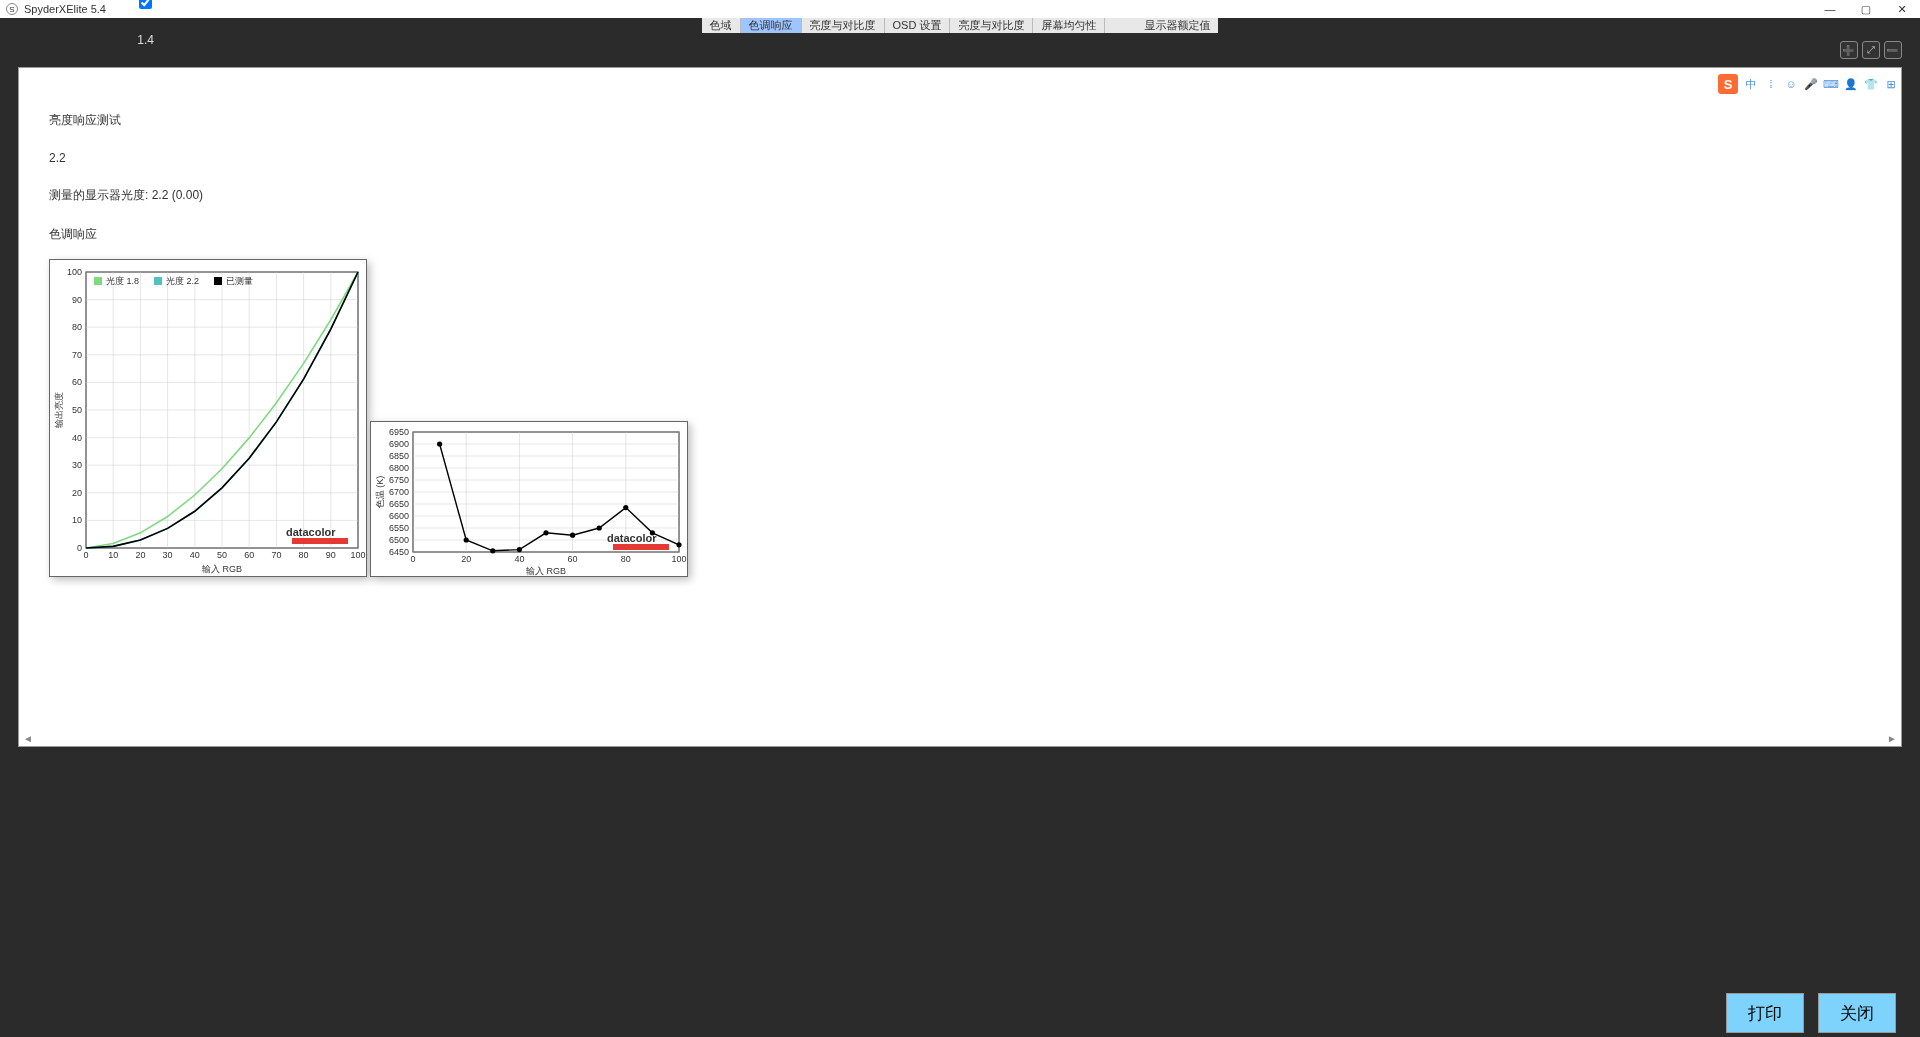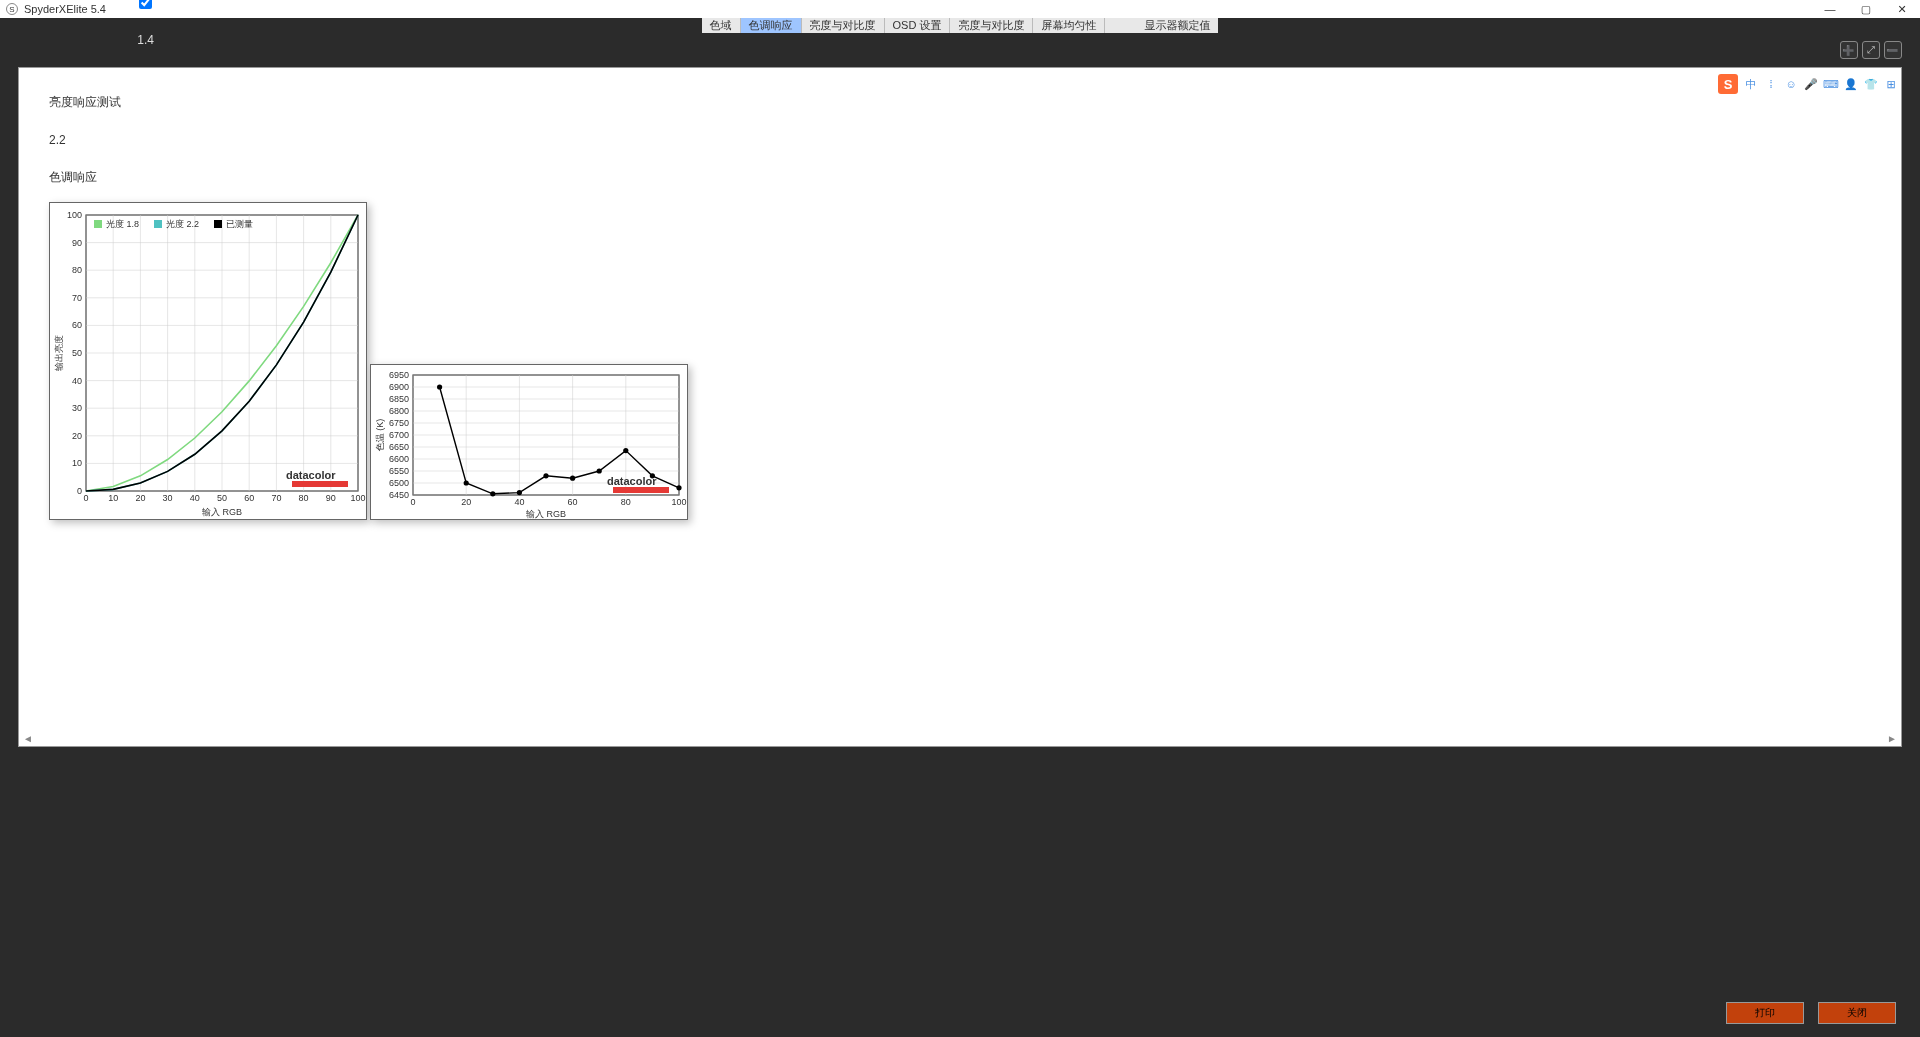--- a/index.html
+++ b/index.html
@@ -16,21 +16,21 @@
 .tabbar .tab:last-child { border-right: none; margin-left: 31px; }
 .tabbar .tab.active { background: #9ec5ff; }
 
 .toolbar { background: #2b2b2b; height: 34px; display: flex; align-items: center; padding: 0 20px; color: #ddd; font-size: 12px; position: relative; }
 .toolbar .gamma-ref { margin-left: 100px; display: flex; align-items: center; gap: 24px; flex-direction: column; }
 .toolbar .gamma-ref input[type=checkbox] { width: 13px; height: 13px; }
 .toolbar .zoom-icons { position: absolute; right: 18px; display: flex; gap: 4px; }
 .toolbar .zoom-icons .zi { width: 18px; height: 18px; border: 1px solid #888; border-radius: 3px; display: flex; align-items: center; justify-content: center; font-size: 10px; color: #ccc; cursor: pointer; background: #333; }
 
 .content-wrap { margin: 0 18px; background: #fff; height: 680px; overflow: auto; position: relative; border: 1px solid #999; }
-.content { padding: 26px 30px; font-size: 12px; color: #333; }
+.content { padding: 44px 30px; font-size: 12px; color: #333; }
 .content .heading { margin-bottom: 22px; }
 .content .subval { margin-bottom: 22px; }
 .content .measured { margin-bottom: 22px; }
 .content .chart-title { margin-bottom: 16px; }
 
 .chart-box { background: #fff; border: 1px solid #666; box-shadow: 3px 3px 8px rgba(0,0,0,0.25); margin-bottom: 22px; display: inline-block; }
 .chart1 { width: 318px; height: 318px; position: relative; }
 .chart2 { width: 318px; height: 156px; position: relative; }
 
 svg { display: block; }
@@ -41,21 +41,21 @@
 
 .scroll-arrow { position: absolute; bottom: 2px; font-size: 10px; color: #888; }
 .scroll-arrow.left { left: 4px; }
 .scroll-arrow.right { right: 4px; }
 
 .ime-bar { position: absolute; top: 72px; right: 18px; display: flex; align-items: center; gap: 4px; background: rgba(255,255,255,0); padding: 2px; }
 .ime-bar .ime-item { width: 18px; height: 18px; display: flex; align-items: center; justify-content: center; font-size: 11px; color: #4a90e2; }
 .ime-bar .sogou { width: 20px; height: 20px; background: #ff6b35; color: #fff; font-weight: bold; border-radius: 3px; font-size: 13px; }
 
 .footer { position: absolute; bottom: 0; left: 0; right: 0; height: 48px; background: #2b2b2b; display: flex; justify-content: flex-end; align-items: center; padding: 0 24px; gap: 14px; }
-.footer button { width: 78px; height: 22px; background: #c2410c; border: 1px solid #999; font-size: 10px; cursor: pointer; }
+.footer button { width: 78px; height: 40px; background: #7dd3fc; border: 1px solid #999; font-size: 17px; cursor: pointer; }
 </style>
 </head>
 <body>
 
 <div class="titlebar">
   <span class="app-icon">S</span>
   <span>SpyderXElite 5.4</span>
   <div class="win-controls">
     <div>—</div>
     <div>▢</div>
@@ -88,20 +88,24 @@
     <div class="zi">➕</div>
     <div class="zi">⤢</div>
     <div class="zi">➖</div>
   </div>
 </div>
 
 <div class="content-wrap">
   <div class="content">
     <div class="heading">亮度响应测试</div>
     <div class="subval">2.2</div>
+    <div class="measured">
+      <span>测量的显示器光度:</span>
+      <span>2.2 (0.00)</span>
+    </div>
     <div class="chart-title">色调响应</div>
     <div class="chart-box chart1">
       <svg id="svg1" width="318" height="318">
           <rect x="36" y="12" width="272" height="276" fill="none" stroke="#000" stroke-width="1"></rect>
           <line x1="36" y1="12" x2="36" y2="288" stroke="#ccc" stroke-width="0.5"></line>
           <text x="36" y="298" text-anchor="middle" class="tick-label">0</text>
           <line x1="63.2" y1="12" x2="63.2" y2="288" stroke="#ccc" stroke-width="0.5"></line>
           <text x="63.2" y="298" text-anchor="middle" class="tick-label">10</text>
           <line x1="90.4" y1="12" x2="90.4" y2="288" stroke="#ccc" stroke-width="0.5"></line>
           <text x="90.4" y="298" text-anchor="middle" class="tick-label">20</text>

